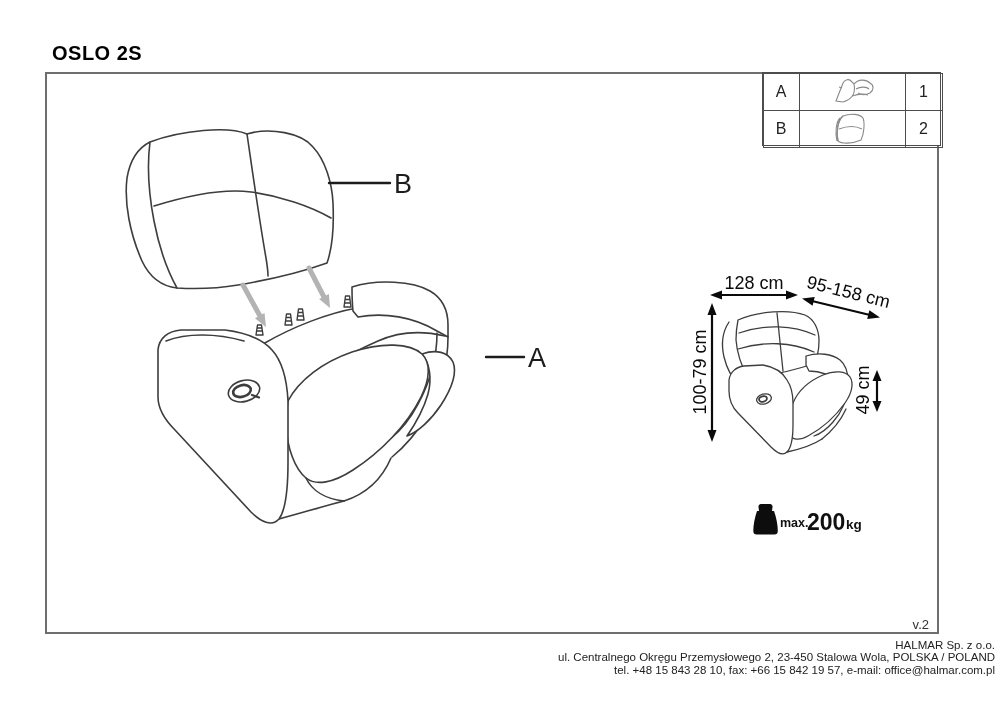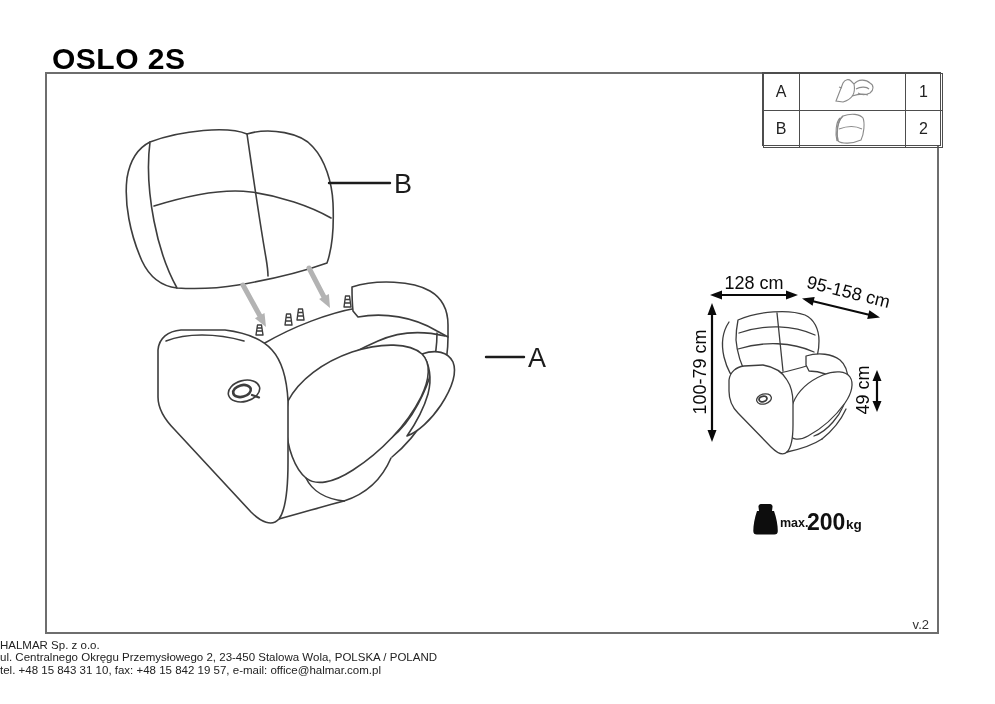--- a/index.html
+++ b/index.html
@@ -1,30 +1,30 @@
 <!DOCTYPE html>
 <html><head>
 <meta charset="utf-8">
 <style>
   html,body{margin:0;padding:0;background:#fff;}
   .page{position:relative;width:995px;height:704px;background:#fff;
         font-family:"Liberation Sans",sans-serif;color:#111;overflow:hidden;}
-  .title{position:absolute;left:52px;top:42px;font-size:30px;font-weight:bold;
+  .title{position:absolute;left:52px;top:42px;font-size:20px;font-weight:bold;
          letter-spacing:.5px;color:#000;}
   .frame{position:absolute;left:45px;top:72px;width:894px;height:562px;
          border:2px solid #6e6e6e;box-sizing:border-box;background:#fff;}
   .drawing{position:absolute;left:45px;top:72px;width:896px;height:563px;}
   
   .parts-table{position:absolute;left:762px;top:72px;width:179px;height:74px;
                display:grid;grid-template-columns:36px 106px 37px;grid-template-rows:37px 37px;
                border:1px solid #4d4d4d;box-sizing:border-box;background:#fff;}
   .parts-table .cell{border:1px solid #4d4d4d;margin:-0.5px;display:flex;
                      align-items:center;justify-content:center;font-size:16px;color:#222;}
   
-  .footer{position:absolute;left:0;top:639px;width:995px;text-align:left;
+  .footer{position:absolute;left:0;top:639px;width:995px;text-align:right;
           font-size:11.5px;line-height:12.4px;color:#222;}
   svg text{font-family:"Liberation Sans",sans-serif;}
 </style>
 </head>
 <body>
 
 <div class="page">
 
   <div class="title">OSLO 2S</div>
 
@@ -162,16 +162,16 @@
         <path d="M21,4 C16,8 14,20 16,29 M18,6 C14,10 13,21 15,29"></path>
         <path d="M17,17 C25,14 34,14 40,17"></path>
       </svg>
     </div>
     <div class="cell">2</div>
   </div>
 
   <div class="footer">
     <div>HALMAR Sp. z o.o.</div>
     <div>ul. Centralnego Okręgu Przemysłowego 2, 23-450 Stalowa Wola, POLSKA / POLAND</div>
-    <div>tel. +48 15 843 31 10, fax: +48 15 842 19 57, e-mail: office@halmar.com.pl</div>
+    <div>tel. +48 15 843 28 10, fax: +66 15 842 19 57, e-mail: office@halmar.com.pl</div>
   </div>
 
 </div>
 
 </body></html>

